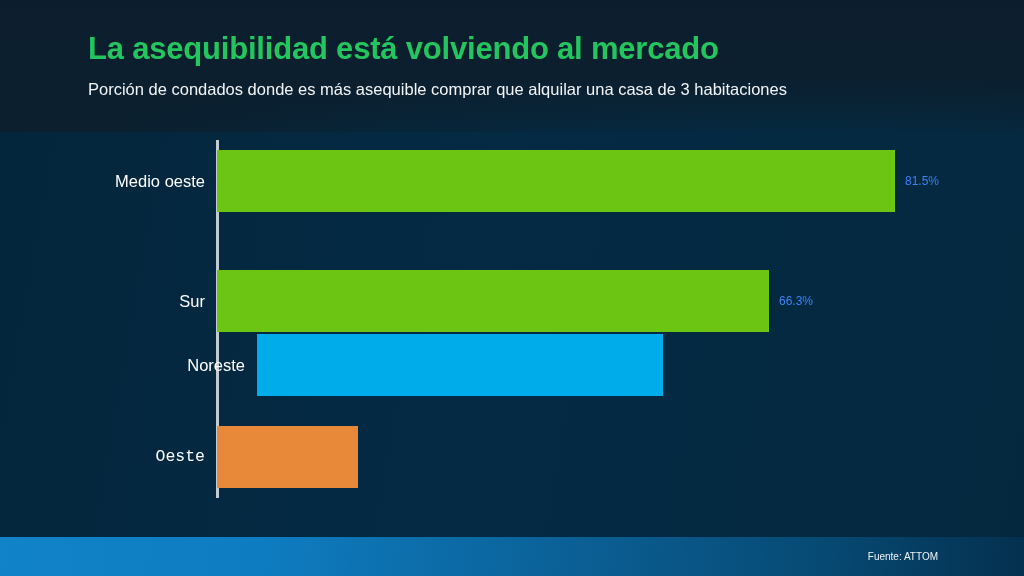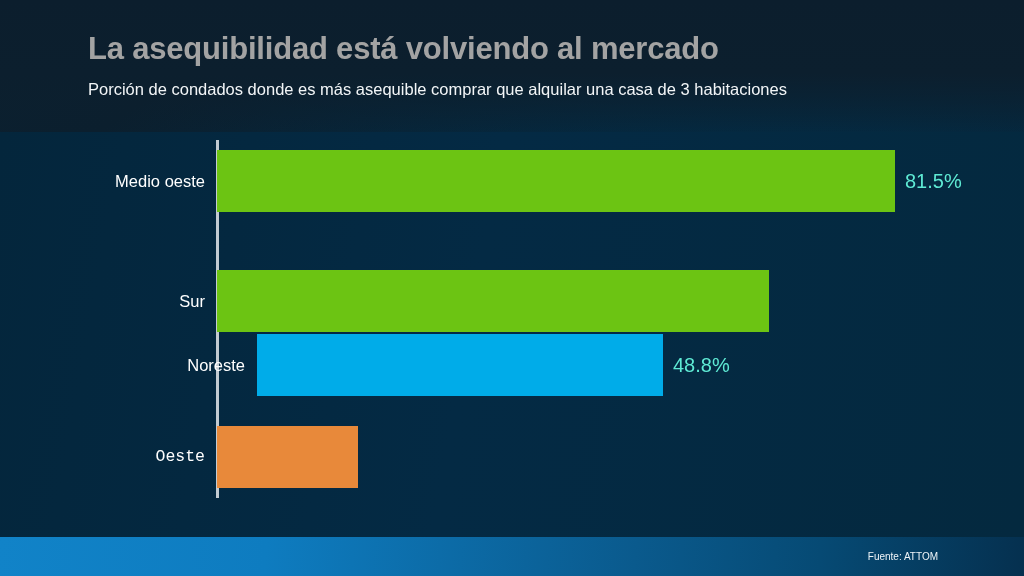--- a/index.html
+++ b/index.html
@@ -39,21 +39,21 @@
   
   #header {
     position: absolute;
     left: 88px;
     top: 30px;
     width: 880px;
   }
   #chart-title {
     font-size: 31px;
     font-weight: bold;
-    color: #a3a3a3;
+    color: #22c55e;
     letter-spacing: -0.2px;
     line-height: 38px;
     margin: 0;
     white-space: nowrap;
   }
   #chart-subtitle {
     font-size: 16.5px;
     font-weight: normal;
     color: #f2f5f7;
     line-height: 22px;
@@ -98,22 +98,22 @@
     position: absolute;
     left: 201px;
     top: 0;
     height: 62px;
   }
   .val-label {
     position: absolute;
     top: 0;
     height: 62px;
     line-height: 62px;
-    font-size: 20px;
-    color: #5eead4;
+    font-size: 12px;
+    color: #3b82f6;
     white-space: nowrap;
   }
 
   
   #footer-bar {
     position: absolute;
     left: 0;
     bottom: 0;
     width: 1024px;
     height: 39px;
@@ -148,25 +148,25 @@
     <div id="axis-line"></div>
     <div id="bars-container">
         <div class="bar-row" style="top: 150px;">
           <div class="cat-label">Medio oeste</div>
           <div class="bar" style="width: 678px; background: rgb(108, 196, 19);"></div>
           <div class="val-label" style="left: 889px;">81.5%</div>
         </div>
         <div class="bar-row" style="top: 242px; margin-top: 28px;">
           <div class="cat-label">Sur</div>
           <div class="bar" style="width: 552px; background: rgb(108, 196, 19);"></div>
+          <div class="val-label" style="left: 763px;">66.3%</div>
         </div>
         <div class="bar-row" style="top: 334px; margin-left: 40px;">
           <div class="cat-label">Noreste</div>
           <div class="bar" style="width: 406px; background: rgb(0, 172, 233);"></div>
-          <div class="val-label" style="left: 617px;">48.8%</div>
         </div>
         <div class="bar-row" style="top: 426px; font-family: Liberation Mono, monospace;">
           <div class="cat-label">Oeste</div>
           <div class="bar" style="width: 141px; background: rgb(232, 137, 58);"></div>
         </div>
       </div>
   </div>
 
   <div id="footer-bar">
     <div id="source-text">Fuente: ATTOM</div>

